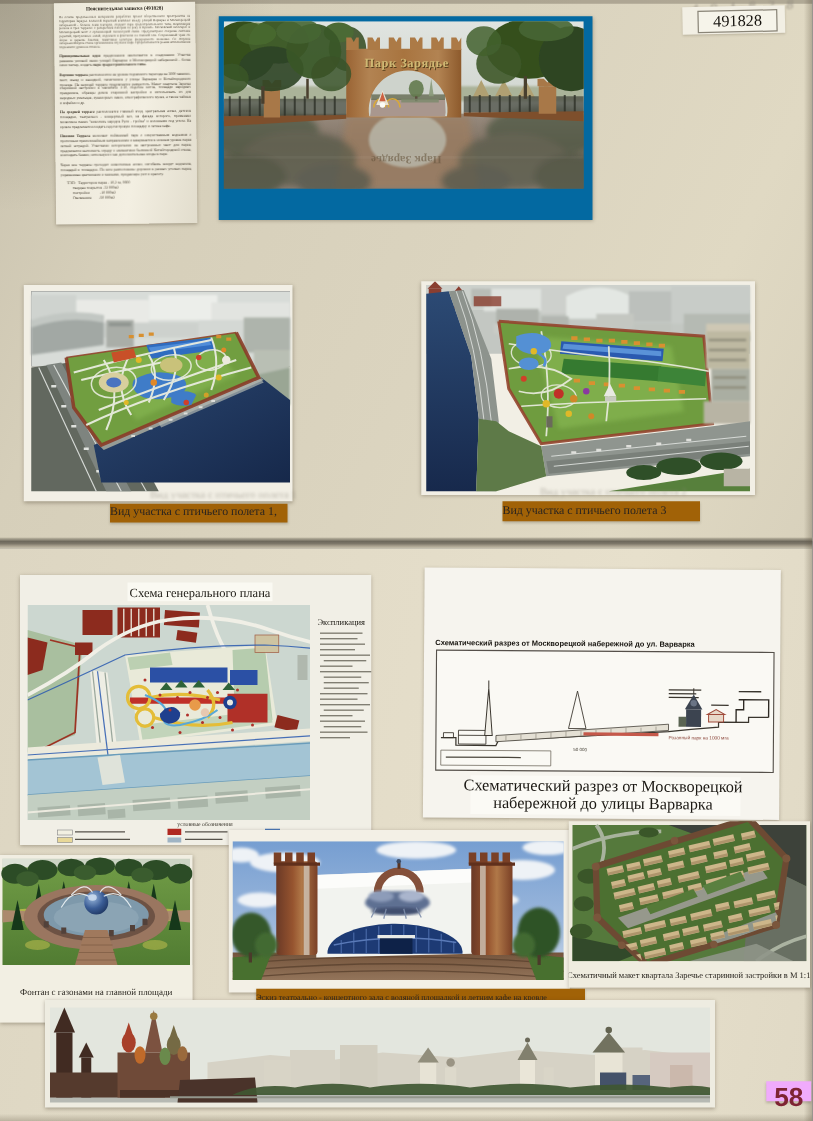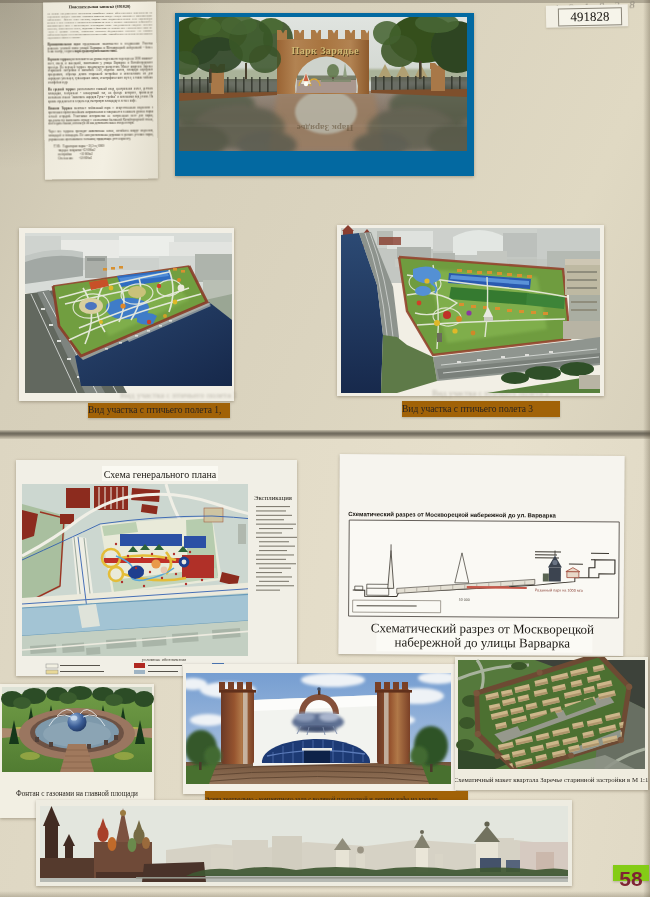--- a/index.html
+++ b/index.html
@@ -1331,16 +1331,16 @@
 
       <g fill="#3f5732" opacity=".92">
         <path d="M150,76 Q170,66 200,70 Q230,64 260,70 Q300,64 340,70 Q380,64 420,70 Q460,65 500,70 Q520,67 532,70 L532,76 Z"></path>
       </g>
 
       <rect x="100" y="77" width="432" height="1.6" fill="#93968c"></rect>
       </g>
     </svg>
   </div>
 
-  <div style="position:absolute;left:613px;top:865px;width:36px;height:16px;background:#84cc16;
+  <div style="position:absolute;left:613px;top:865px;width:36px;height:16px;background:#f0abfc;
     box-shadow:0 1px 2px rgba(60,50,30,.25);color:#7e2433;font-weight:bold;font-size:21px;
     line-height:27px;text-align:center;font-family:'Liberation Sans',sans-serif;">58</div>
 </div>
 
 </body></html>

